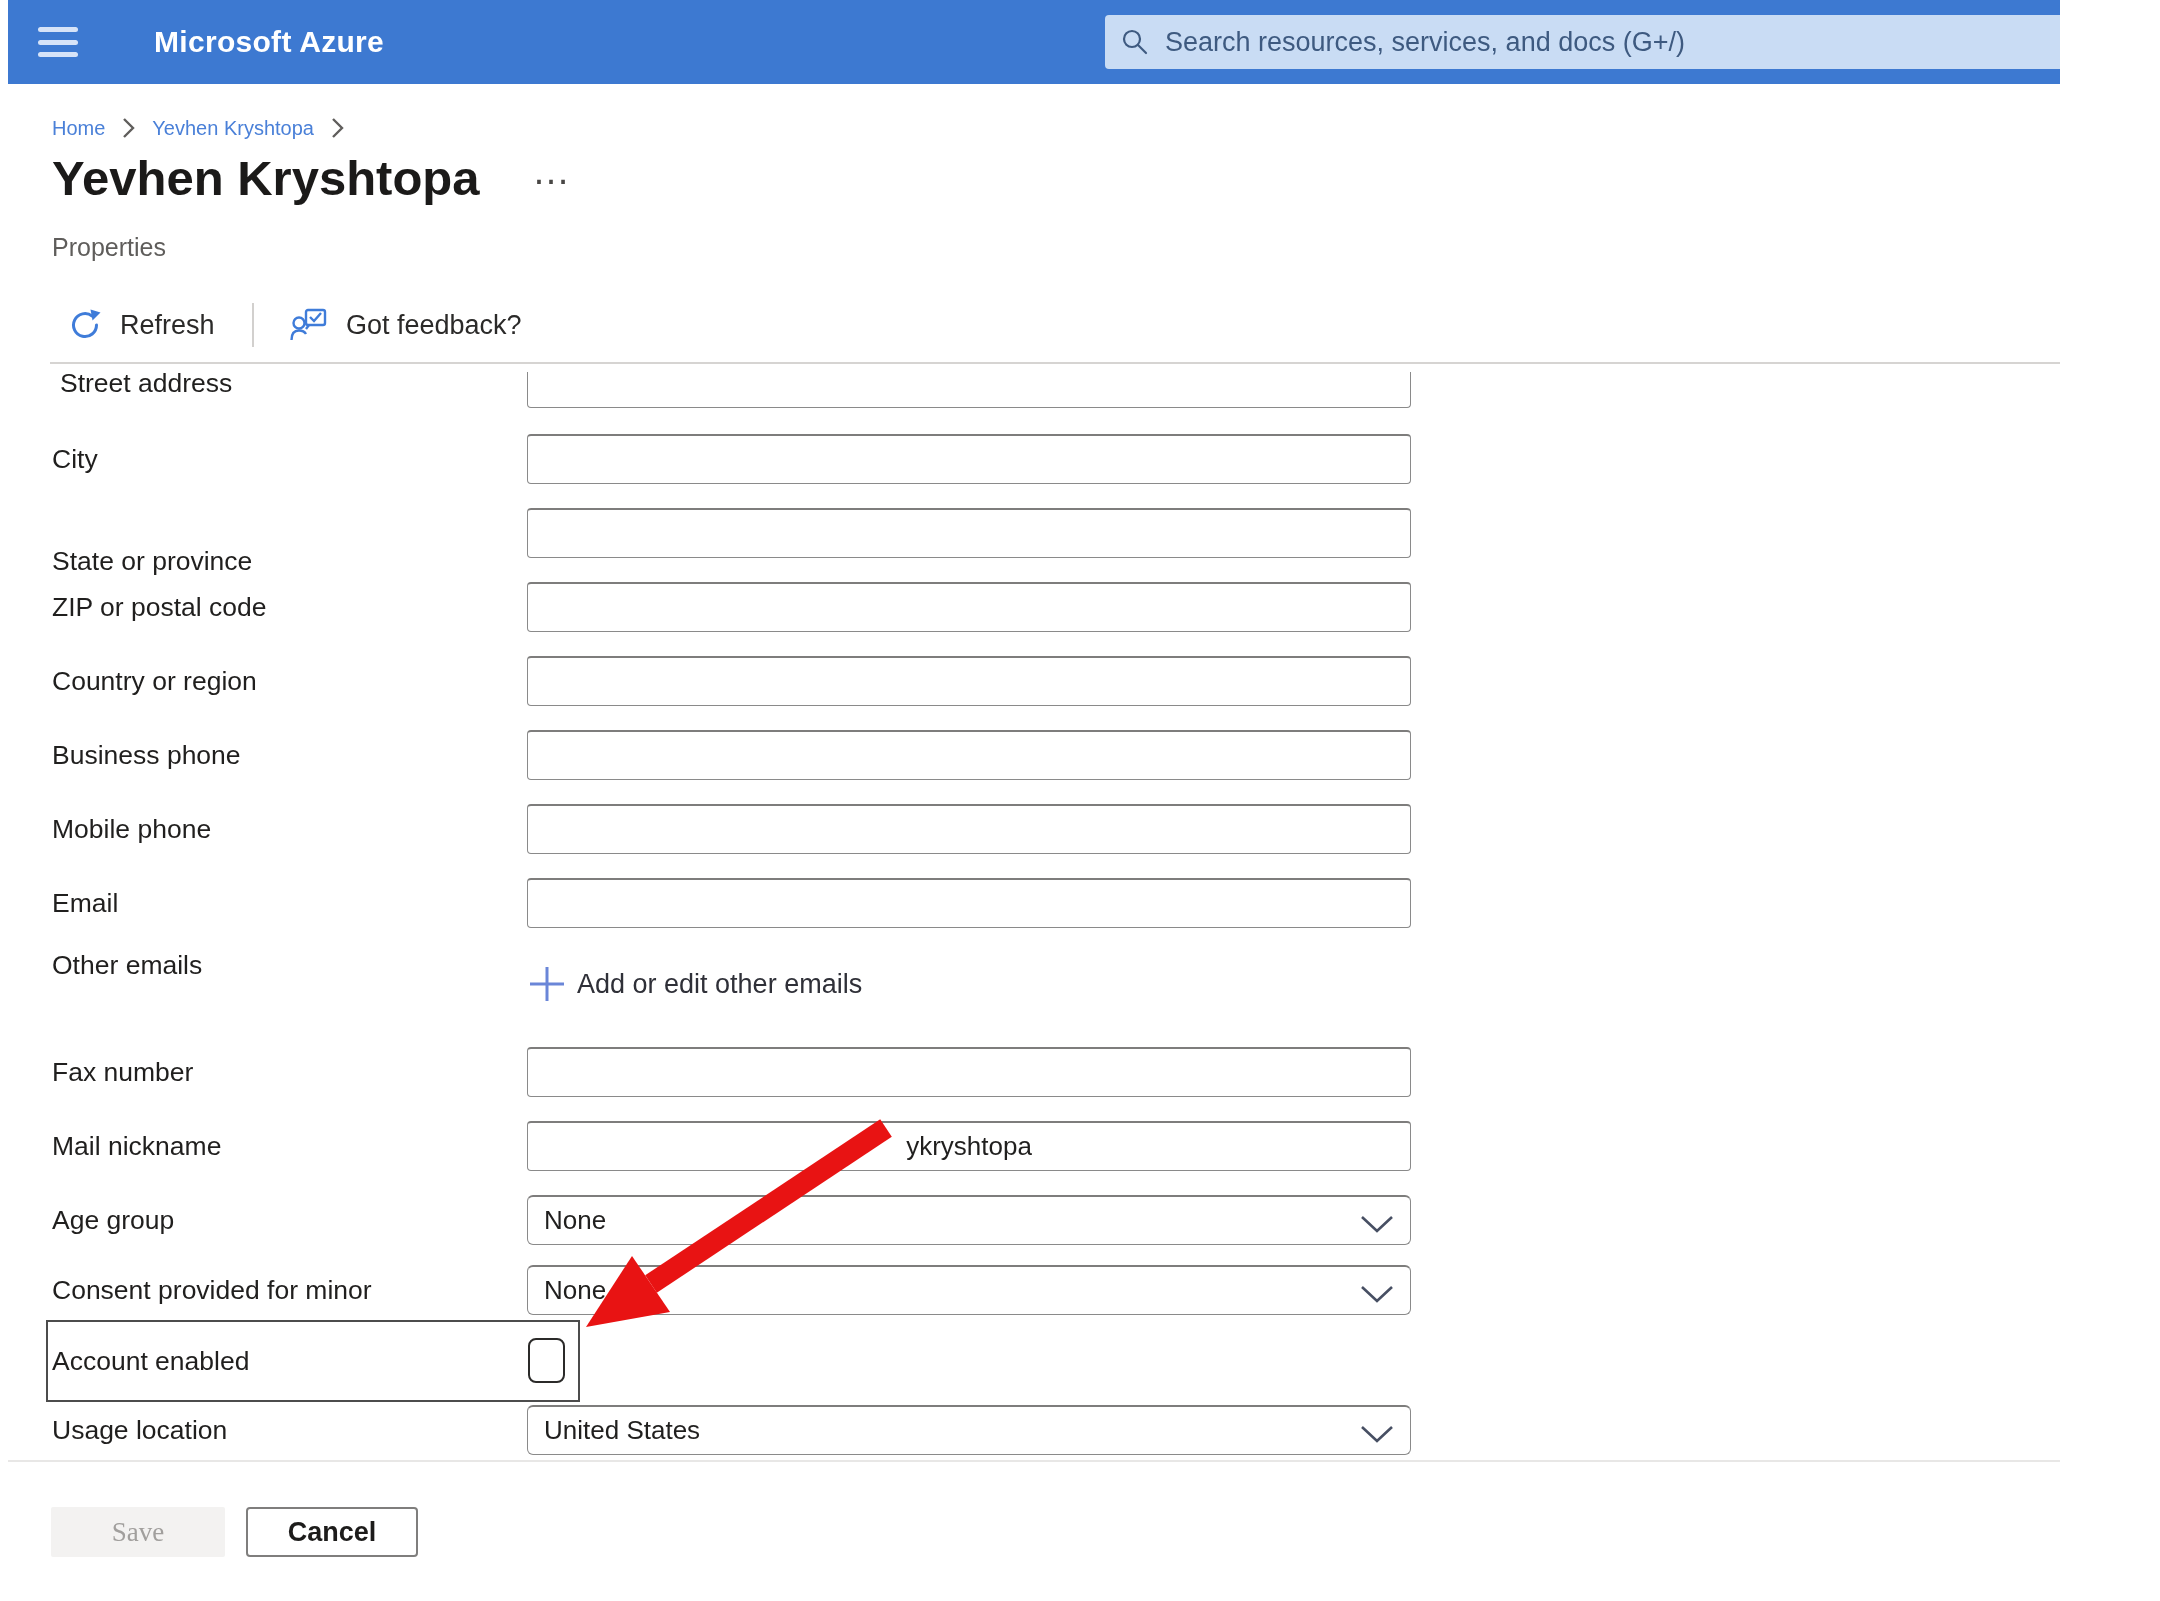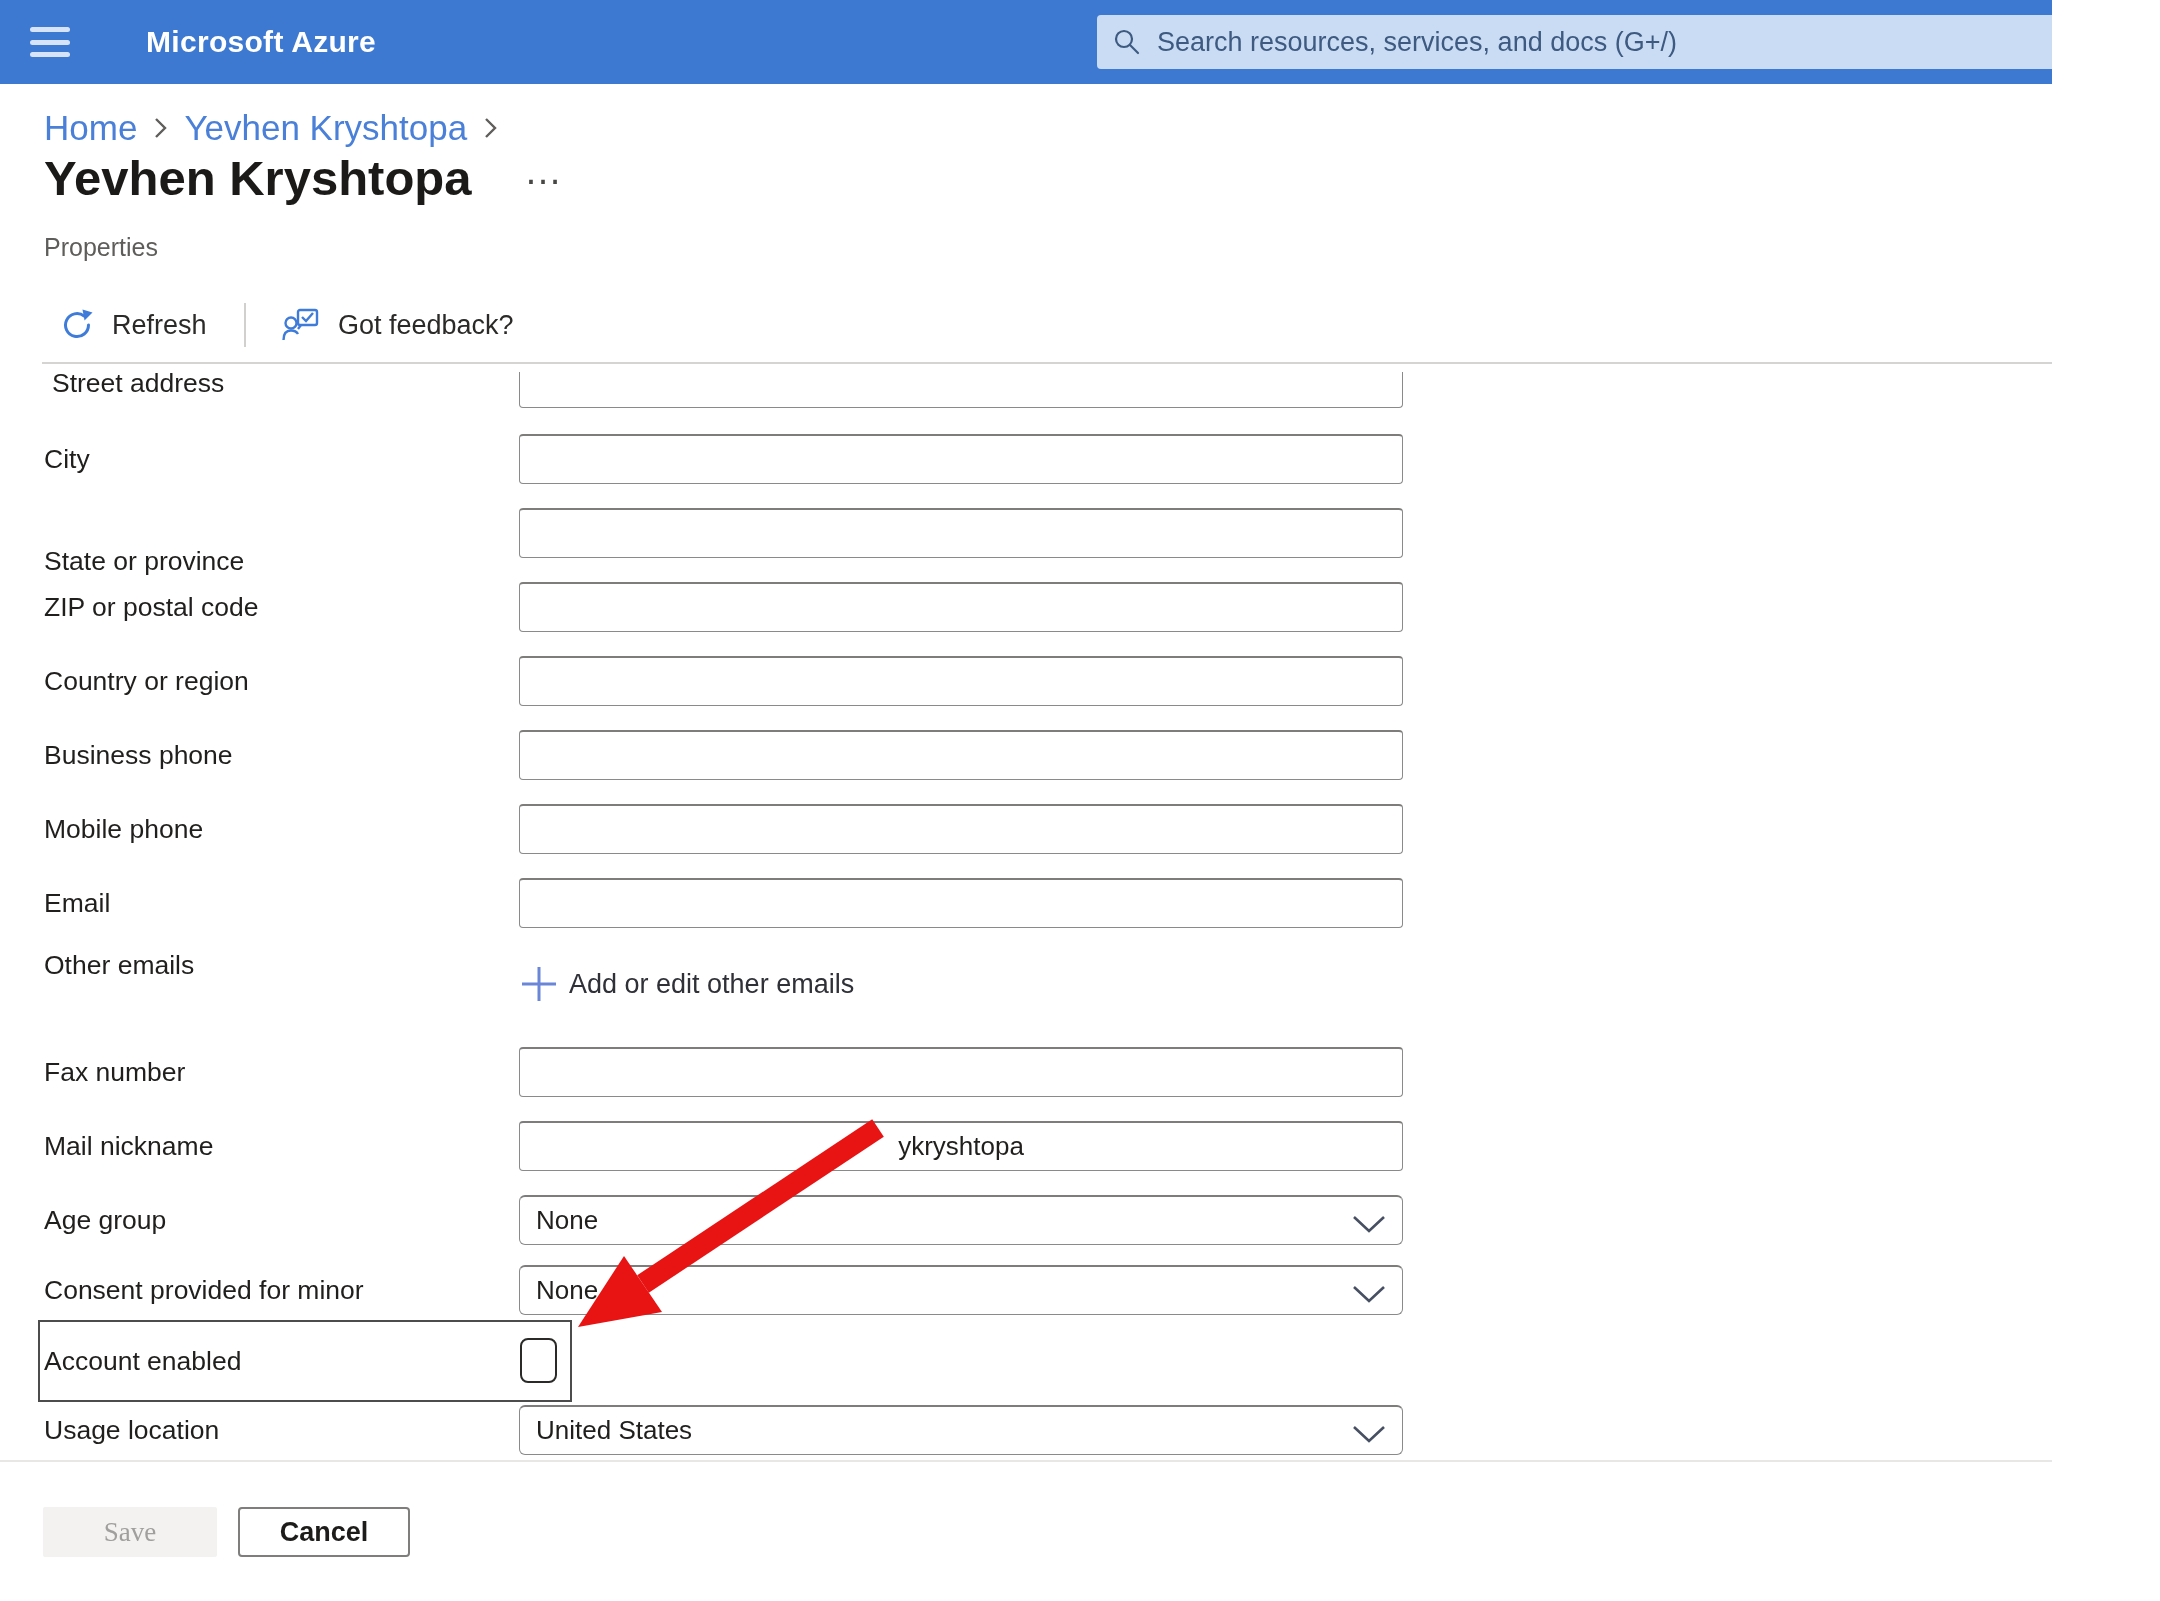--- a/index.html
+++ b/index.html
@@ -1,35 +1,35 @@
 <!DOCTYPE html>
 <html style="--header-blue: #3d79d1; --search-bg: #c9dcf4; --search-text: #3e5a80; --link-blue: #4a80d8; --accent-blue: #3f7cd9; --plus-blue: #6a86d8; --text-gray: #5f5d5b; --border-gray: #8a8a8a; --divider: #d6d4d2; --divider-light: #e8e7e6; --save-bg: #f3f2f1; --save-text: #a19f9d; --cancel-border: #7f7e7d; --highlight-border: #4c4c4c; --checkbox-border: #2b2a29; --arrow-red: #e81313;"><head>
 <meta charset="utf-8">
 <style>
   html,body{margin:0;padding:0;background:#ffffff;}
   #screen{position:relative;width:2052px;height:1601px;background:#fff;overflow:hidden;
-          font-family:"Liberation Sans",sans-serif;color:#201f1e;}
+          font-family:"Liberation Sans",sans-serif;color:#201f1e;margin-left:8px;}
   .abs{position:absolute;}
 
   
   .topbar{left:0;top:0;width:2160px;height:84px;background:var(--header-blue);}
   .hamburger{left:30px;top:27px;width:40px;height:30px;display:flex;flex-direction:column;
              justify-content:space-between;cursor:pointer;}
   .hamburger span{display:block;height:5px;background:#d6e3f8;border-radius:2.5px;}
   .app-title{left:146px;top:0;height:84px;display:flex;align-items:center;color:#ffffff;
              font-size:30px;font-weight:bold;letter-spacing:.3px;}
   .searchbox{left:1097px;top:15px;width:1063px;height:54px;background:var(--search-bg);
              border-radius:4px;display:flex;align-items:center;padding-left:16px;box-sizing:border-box;}
   .search-input{background:transparent;border:none;outline:none;font-size:27px;width:920px;
                 color:var(--search-text);margin-left:14px;font-family:inherit;}
   .search-input::placeholder{color:var(--search-text);opacity:1;}
   .corner-sliver{right:0;top:14px;width:12px;height:56px;background:#ffffff;border-radius:8px 0 0 8px;}
 
   
-  .breadcrumb{left:44px;top:108px;height:40px;display:flex;align-items:center;font-size:35px;}
+  .breadcrumb{left:44px;top:108px;height:40px;display:flex;align-items:center;font-size:20px;}
   .crumb{color:var(--link-blue);cursor:pointer;}
   .crumb-sep{margin:0 16px;display:flex;align-items:center;}
   .page-title{left:44px;top:150px;font-size:49px;font-weight:bold;color:#1b1a19;}
   .title-ellipsis{left:524px;top:150px;font-size:38px;color:#494745;letter-spacing:2px;cursor:pointer;}
   .page-subtitle{left:44px;top:233px;font-size:25px;color:var(--text-gray);}
 
   
   .toolbar-btn{top:301px;height:48px;display:flex;align-items:center;cursor:pointer;}
   .toolbar-btn .tb-label{font-size:27px;color:#2b2a29;margin-left:18px;}
   .toolbar-sep{left:244px;top:303px;width:2px;height:44px;background:#d2d0ce;}

